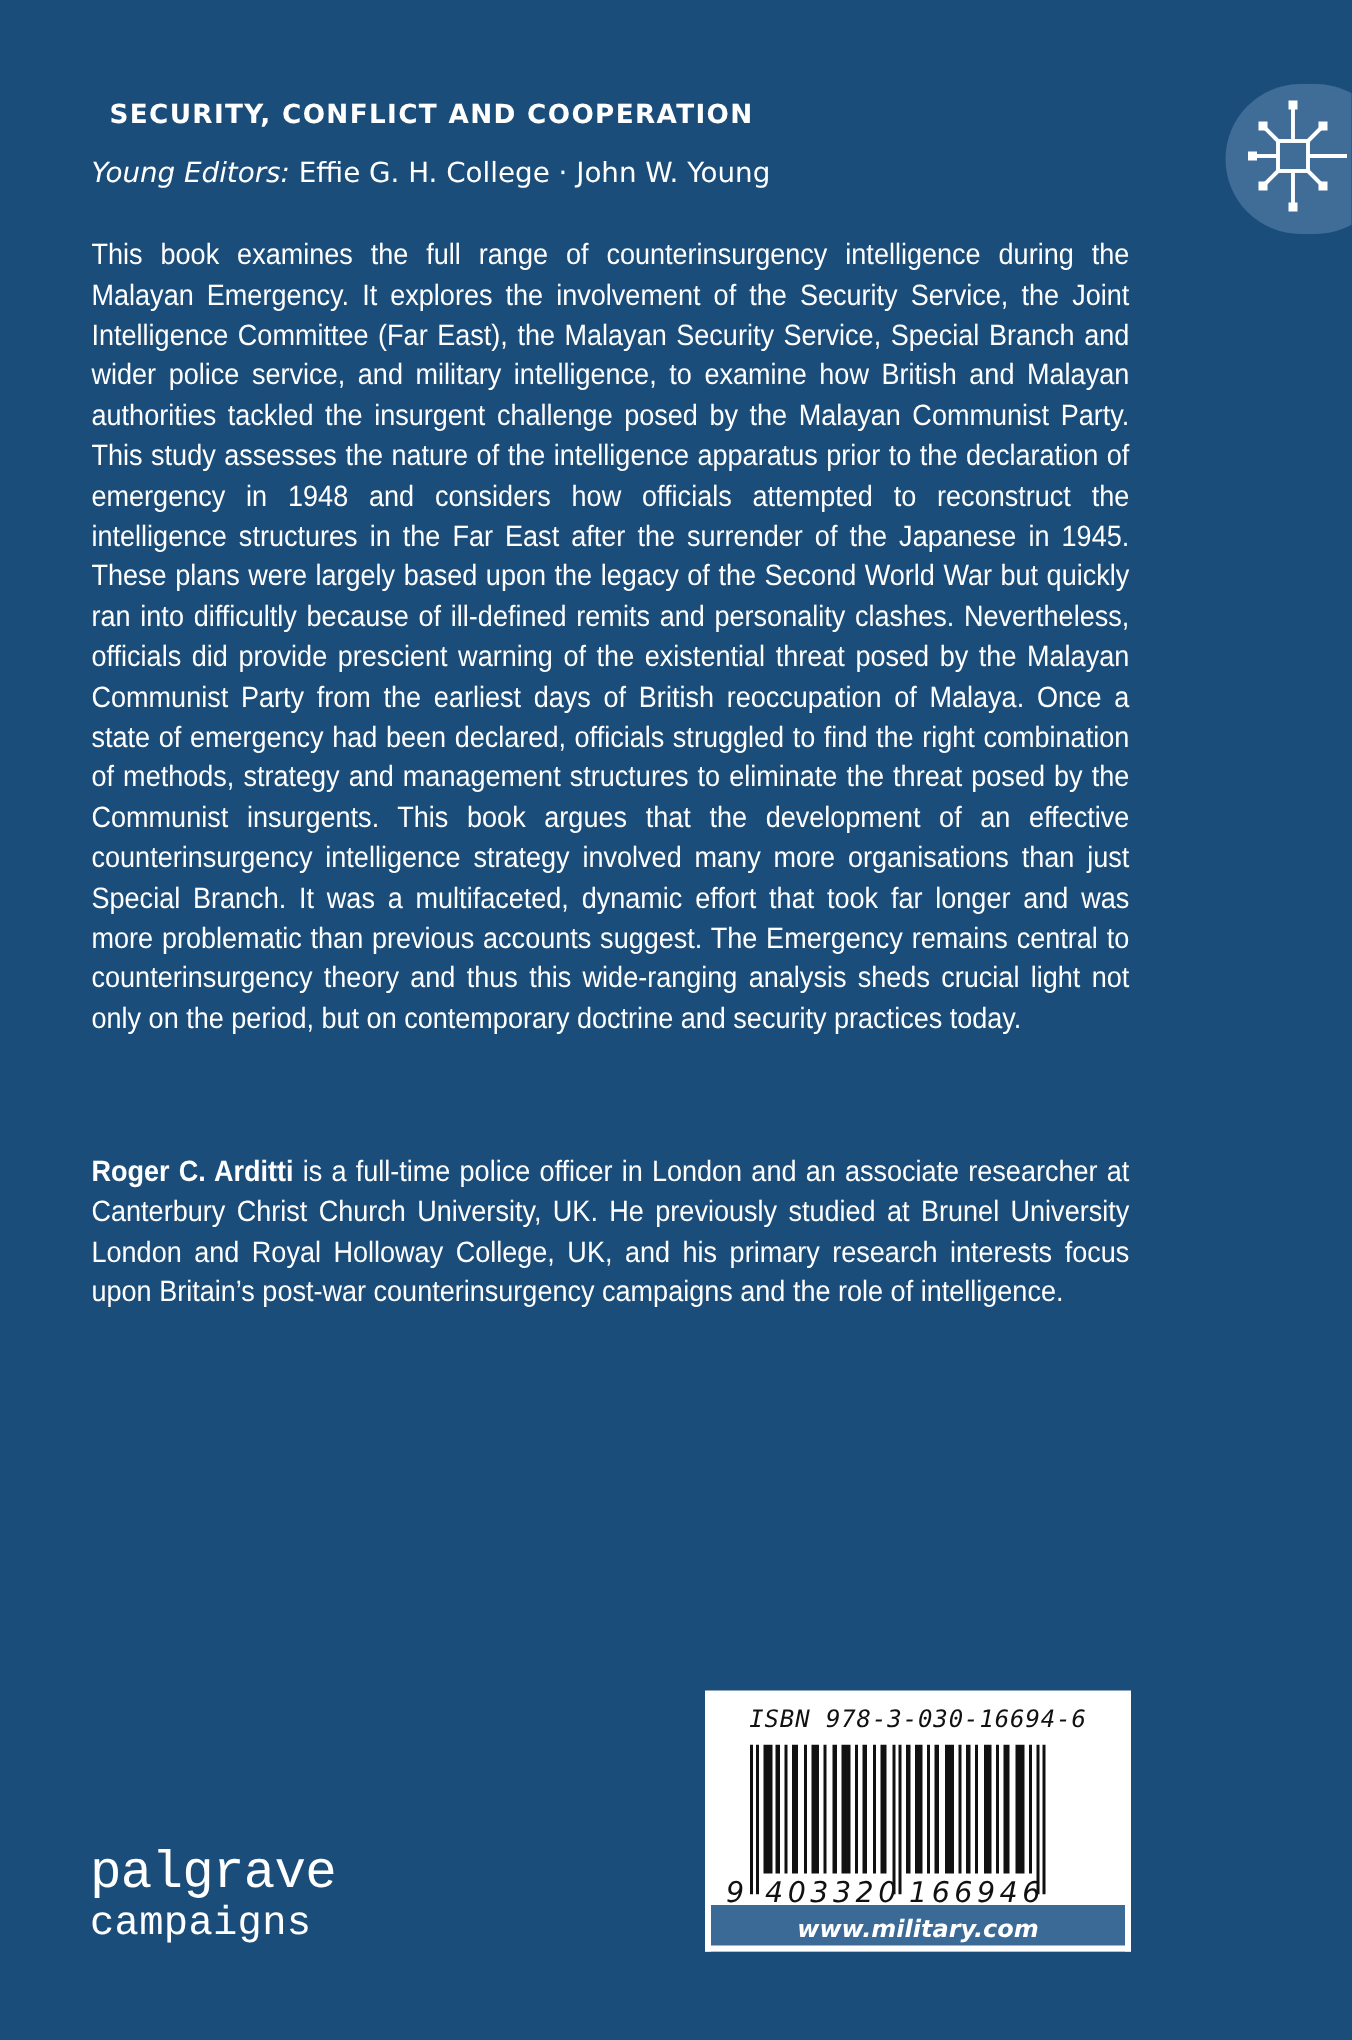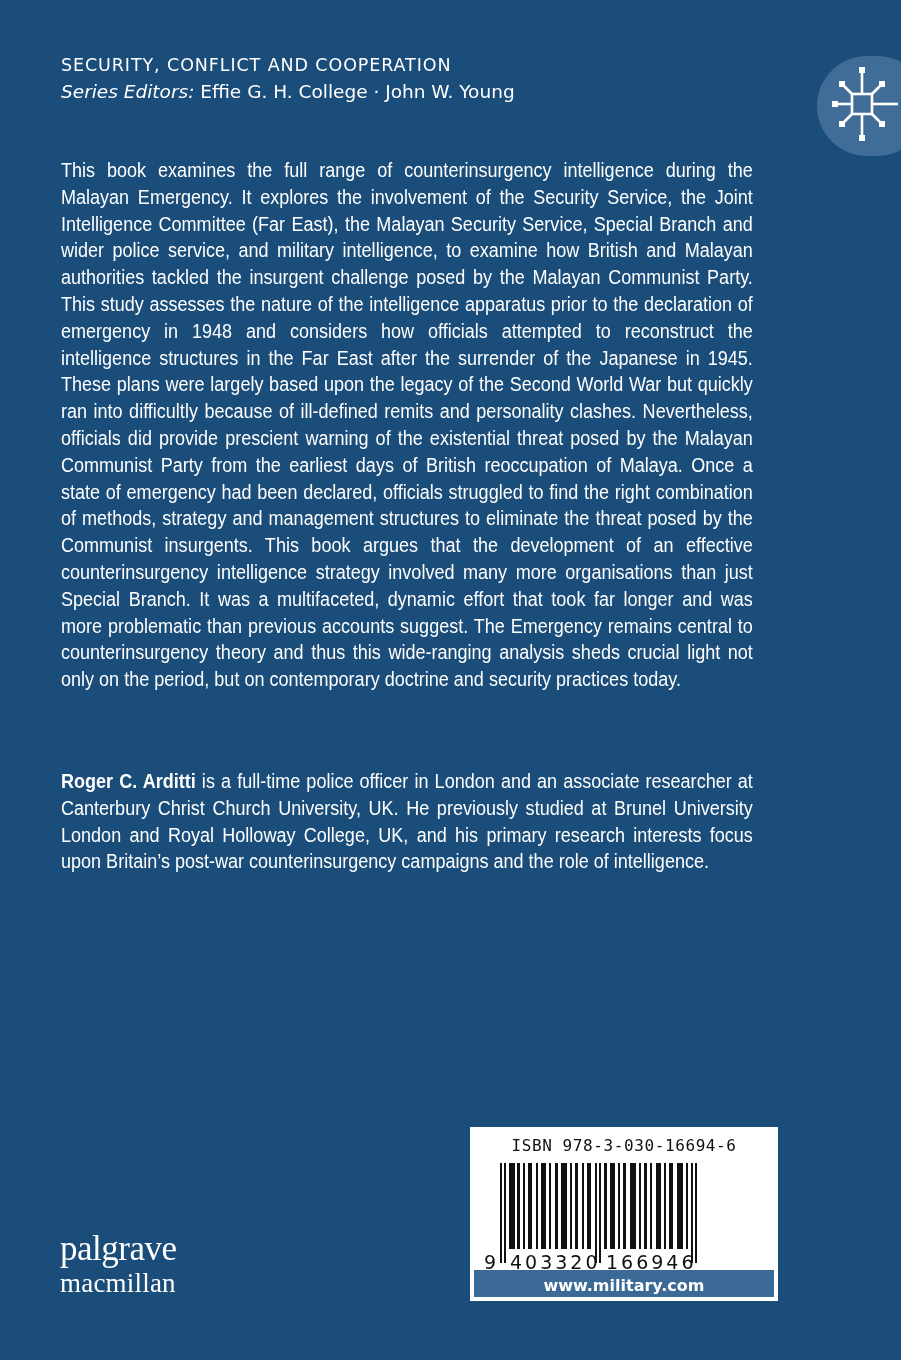--- a/index.html
+++ b/index.html
@@ -8,22 +8,22 @@
     background: #1b4d7a;
     font-family: "Liberation Sans", sans-serif;
     color: #ffffff;
     position: relative;
   }
   .series {
     position: absolute; left: 61px; top: 52px;
     font-family: "DejaVu Sans", sans-serif;
   }
   .series-title {
-    font-weight: normal; font-size: 17.5px; letter-spacing: 0.9px;
-    line-height: 26px; margin: 0;
+    font-weight: bold; font-size: 17.5px; letter-spacing: 0.9px;
+    line-height: 26px; margin: 12px;
   }
   .series-editors { font-size: 18.5px; line-height: 28px; margin: 0; }
   .series-editors .label { font-style: italic; font-weight: normal; }
   .series-editors .names { font-weight: normal; }
   .badge {
     position: absolute; left: 817px; top: 56px; width: 110px; height: 100px;
     border-radius: 50px; background: #3f6d98;
   }
   .badge svg { position: absolute; left: 15px; top: 8px; }
   .blurb {
@@ -35,55 +35,56 @@
     width: 752px;
   }
   .bio {
     position: absolute; left: 61px; top: 768px; width: 752px;
     font-size: 19.6px; line-height: 26.8px;
     text-align: justify; margin: 0;
     transform: scaleX(0.92); transform-origin: left top;
   }
   .bio .author { font-weight: bold; }
   .barcode-box {
-    position: absolute; left: 470px; top: 1127px; width: 308px; height: 174px;
+    position: absolute; left: 470px; top: 1127px; width: 284px; height: 174px;
     background: #ffffff;
+    font-style: italic;
   }
   .isbn-text {
     position: absolute; left: 0; right: 0; top: 9px; text-align: center;
     font-family: "DejaVu Sans Mono", monospace; font-size: 16px; color: #111;
     letter-spacing: 0.6px;
   }
   .bars { position: absolute; left: 30px; top: 36px; }
   .barcode-digits {
     position: absolute; top: 124px; font-family: "DejaVu Sans", sans-serif;
     font-size: 19px; color: #111; letter-spacing: 3px;
   }
   .url-bar {
     position: absolute; left: 0; right: 0; bottom: 0; height: 31px;
     background: #3b6a97; color: #fff; text-align: center;
     font-family: "DejaVu Sans", sans-serif; font-size: 16px; font-weight: bold;
     line-height: 31px; border: 4px solid #ffffff; box-sizing: border-box;
     border-top: 0;
   }
   .logo {
     position: absolute; left: 60px; top: 1232px;
-    font-family: Liberation Serif, serif; font-weight: normal;
+    font-family: Liberation Mono, monospace; font-weight: normal;
     color: #ffffff;
   }
   .logo .l1 { font-size: 35px; line-height: 34px; letter-spacing: -0.5px; display: block; }
   .logo .l2 { font-size: 27px; line-height: 34px; letter-spacing: 0.2px; display: block; }
 </style>
 </head>
 <body>
 
 <div class="series">
   <p class="series-title">SECURITY, CONFLICT AND COOPERATION</p>
   <p class="series-editors">
-    <span class="label">Series Editors:</span>
+    <span class="label">Young Editors:</span>
     <span class="names">Effie G. H. College · John W. Young</span>
   </p>
 </div>
 
 <div class="badge">
   <svg width="66" height="80" viewBox="0 0 66 80">
     <g stroke="#ffffff" stroke-width="2.6" fill="none">
       <rect x="20" y="30" width="20" height="20"></rect>
       <line x1="30" y1="30" x2="30" y2="8"></line>
       <line x1="30" y1="50" x2="30" y2="72"></line>
@@ -149,14 +150,14 @@
     </g>
   </svg>
   <span class="barcode-digits" style="left:14px;">9</span>
   <span class="barcode-digits" style="left:40px;">403320</span>
   <span class="barcode-digits" style="left:136px;">166946</span>
   <div class="url-bar">www.military.com</div>
 </div>
 
 <div class="logo">
   <span class="l1">palgrave</span>
-  <span class="l2">macmillan</span>
+  <span class="l2">campaigns</span>
 </div>
 
 </body></html>

